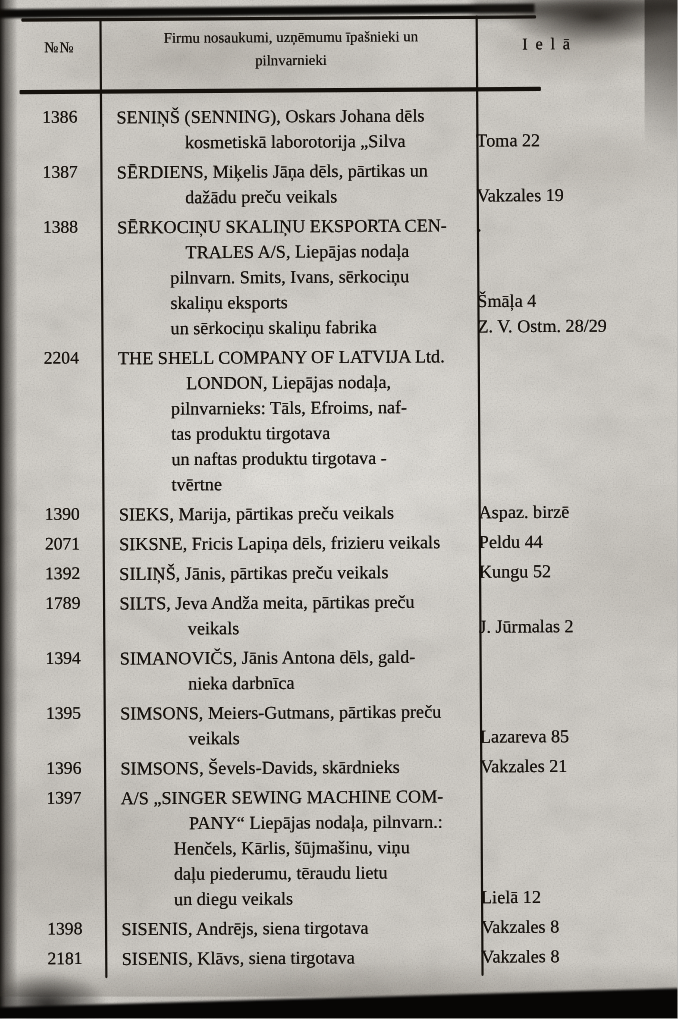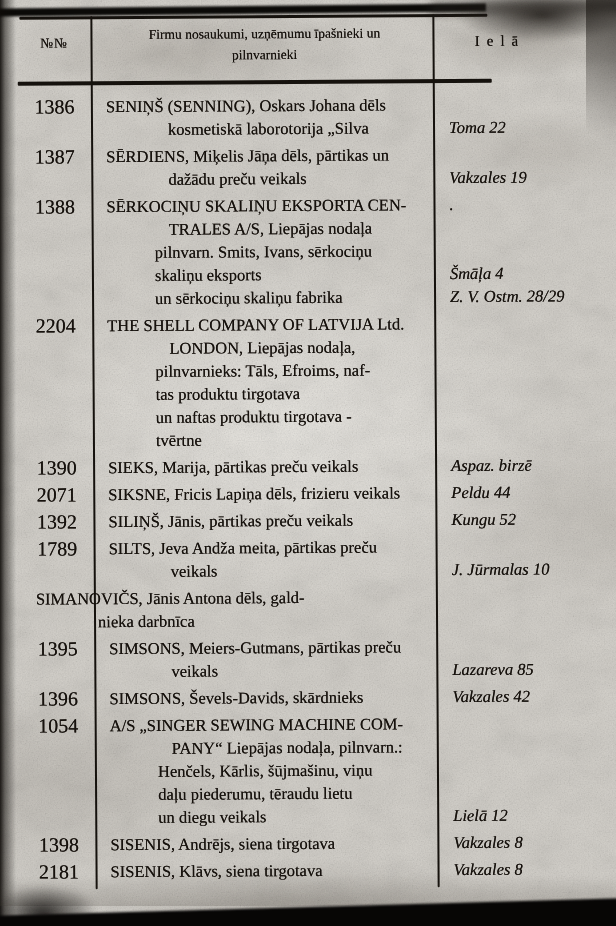--- a/index.html
+++ b/index.html
@@ -23,23 +23,23 @@
   #topline{left:22px;top:15px;width:468px;height:2.5px;}
   #headline{left:20px;top:80px;width:474px;height:3.5px;}
   #vline1{left:93px;top:15px;width:2.2px;height:873px;}
   #vline2{left:435px;top:15px;width:2.2px;height:873px;}
   .h-no{position:absolute;left:20px;top:34px;width:73px;text-align:center;font-size:13.5px;letter-spacing:1px;}
   .h-firms{position:absolute;left:99px;top:23px;width:336px;text-align:center;font-size:13.5px;line-height:21px;}
   .h-street{position:absolute;left:437px;top:34px;width:124px;text-align:center;font-size:15px;letter-spacing:7px;padding-left:7px;box-sizing:border-box;}
   .txt{text-shadow:0 0 .6px rgba(23,18,13,.85);}
   .entries{position:absolute;left:20px;top:90px;width:578px;}
   .entry{display:flex;margin-top:4px;}
-  .num{width:73px;text-align:center;font-size:20px;line-height:23px;}
+  .num{width:73px;text-align:center;font-size:16px;line-height:23px;}
   .ebody{width:342px;padding-left:15px;box-sizing:border-box;}
-  .eaddr{flex:1 1 auto;padding-left:16px;min-width:0;font-style:italic;}
+  .eaddr{flex:1 1 auto;padding-left:0;min-width:0;}
   .ln{height:23px;line-height:23px;font-size:16.5px;white-space:nowrap;}
   .ebody .ln:nth-child(2){padding-left:62px;}
   .ebody .ln:nth-child(n+3){padding-left:48px;}
   
   .art{position:absolute;pointer-events:none;z-index:3;}
   #art-top-band{left:-6px;top:6px;width:492px;height:8px;background:#0b0a08;transform:rotate(-0.6deg);filter:blur(1.1px);}
   #art-top-tail{left:430px;top:0;width:200px;height:14px;background:rgba(35,32,28,.5);filter:blur(4px);transform:rotate(-1deg);}
   #art-top-right{left:455px;top:-12px;width:175px;height:54px;background:radial-gradient(closest-side,rgba(28,24,20,.85),rgba(28,24,20,0));filter:blur(2px);}
   #art-right-edge{right:0;top:0;width:30px;height:230px;background:linear-gradient(200deg,rgba(25,21,17,.7),rgba(25,21,17,0) 60%);}
   #art-left-strip{left:0;top:0;width:16px;height:100%;background:linear-gradient(to right,rgba(14,11,8,.92) 0,rgba(14,11,8,.5) 5px,rgba(14,11,8,0) 16px);filter:blur(.4px);}
@@ -145,24 +145,25 @@
           </div>
         </div>
         <div class="entry">
           <div class="num">1789</div>
           <div class="ebody">
             <div class="ln">SILTS, Jeva Andža meita, pārtikas preču</div>
             <div class="ln">veikals</div>
           </div>
           <div class="eaddr">
             <div class="ln"></div>
-            <div class="ln">J. Jūrmalas 10</div>
-          </div>
-        </div>
-        <div class="entry">
+            <div class="ln">J. Jūrmalas 2</div>
+          </div>
+        </div>
+        <div class="entry">
+          <div class="num">1394</div>
           <div class="ebody">
             <div class="ln">SIMANOVIČS, Jānis Antona dēls, gald-</div>
             <div class="ln">nieka darbnīca</div>
           </div>
           <div class="eaddr">
             <div class="ln"></div>
           </div>
         </div>
         <div class="entry">
           <div class="num">1395</div>
@@ -174,25 +175,25 @@
             <div class="ln"></div>
             <div class="ln">Lazareva 85</div>
           </div>
         </div>
         <div class="entry">
           <div class="num">1396</div>
           <div class="ebody">
             <div class="ln">SIMSONS, Ševels-Davids, skārdnieks</div>
           </div>
           <div class="eaddr">
-            <div class="ln">Vakzales 42</div>
-          </div>
-        </div>
-        <div class="entry">
-          <div class="num">1054</div>
+            <div class="ln">Vakzales 21</div>
+          </div>
+        </div>
+        <div class="entry">
+          <div class="num">1397</div>
           <div class="ebody">
             <div class="ln">A/S „SINGER SEWING MACHINE COM-</div>
             <div class="ln">PANY“ Liepājas nodaļa, pilnvarn.:</div>
             <div class="ln">Henčels, Kārlis, šūjmašinu, viņu</div>
             <div class="ln">daļu piederumu, tēraudu lietu</div>
             <div class="ln">un diegu veikals</div>
           </div>
           <div class="eaddr">
             <div class="ln"></div>
             <div class="ln"></div>

